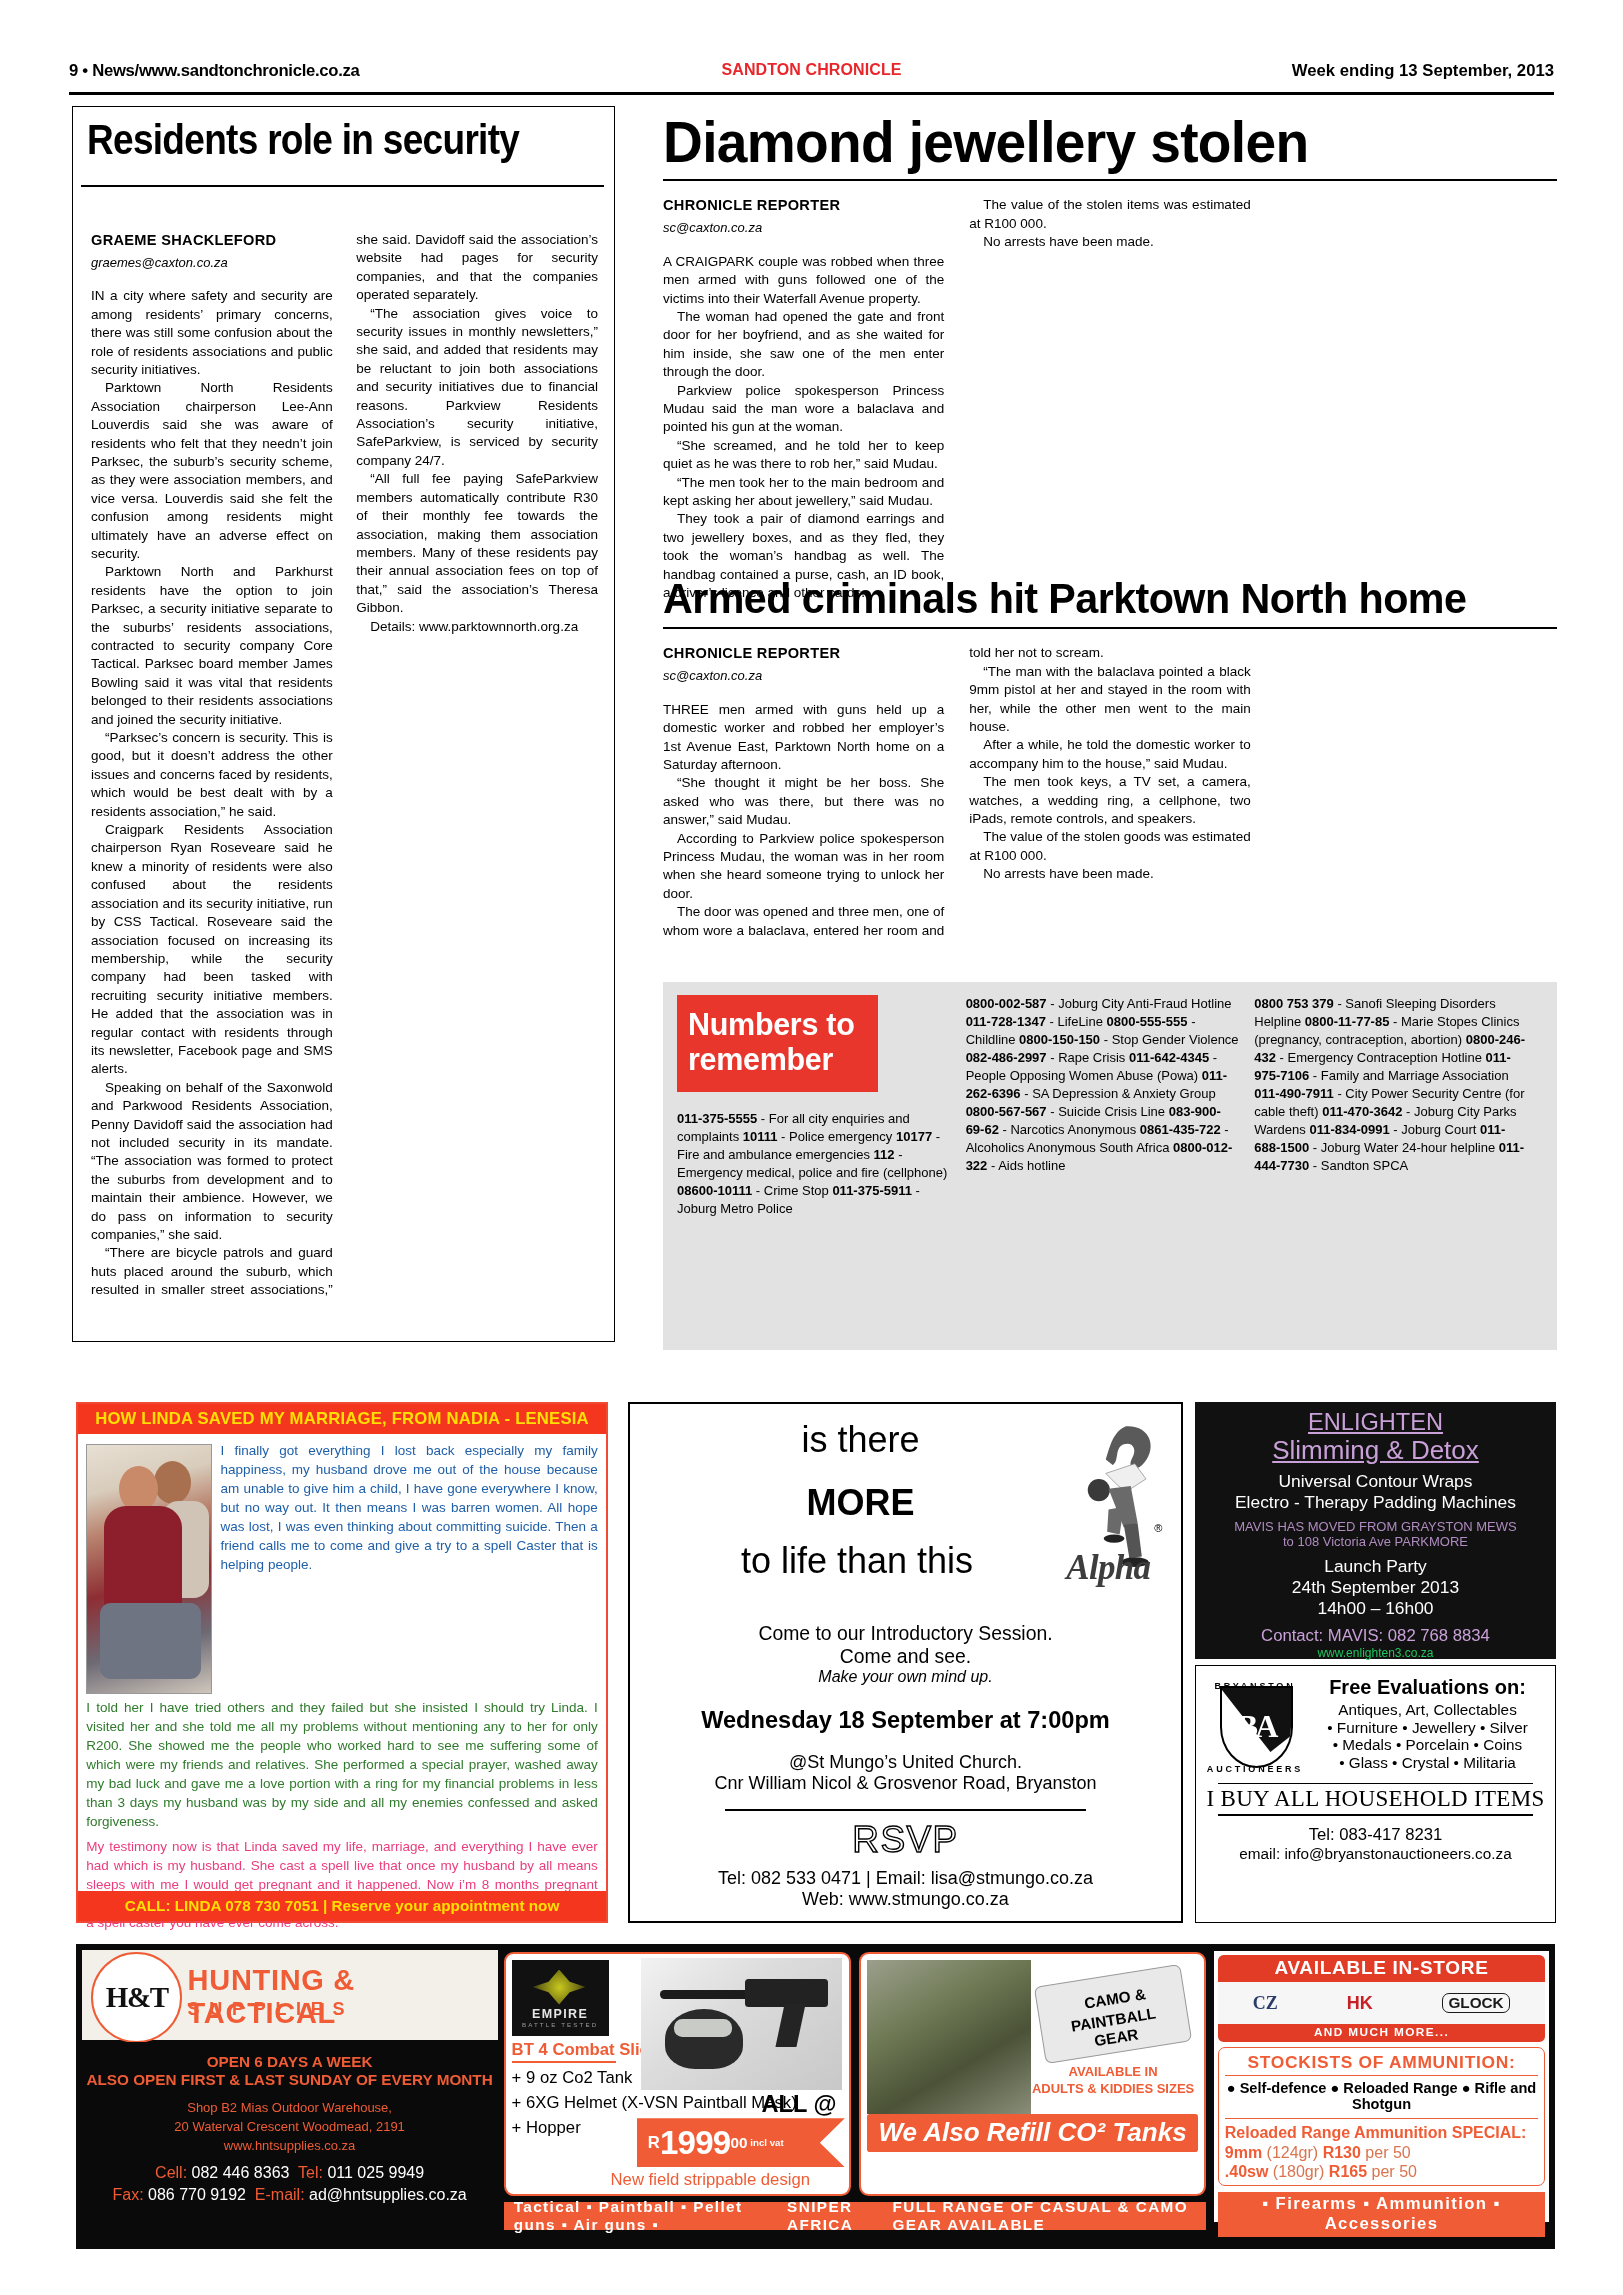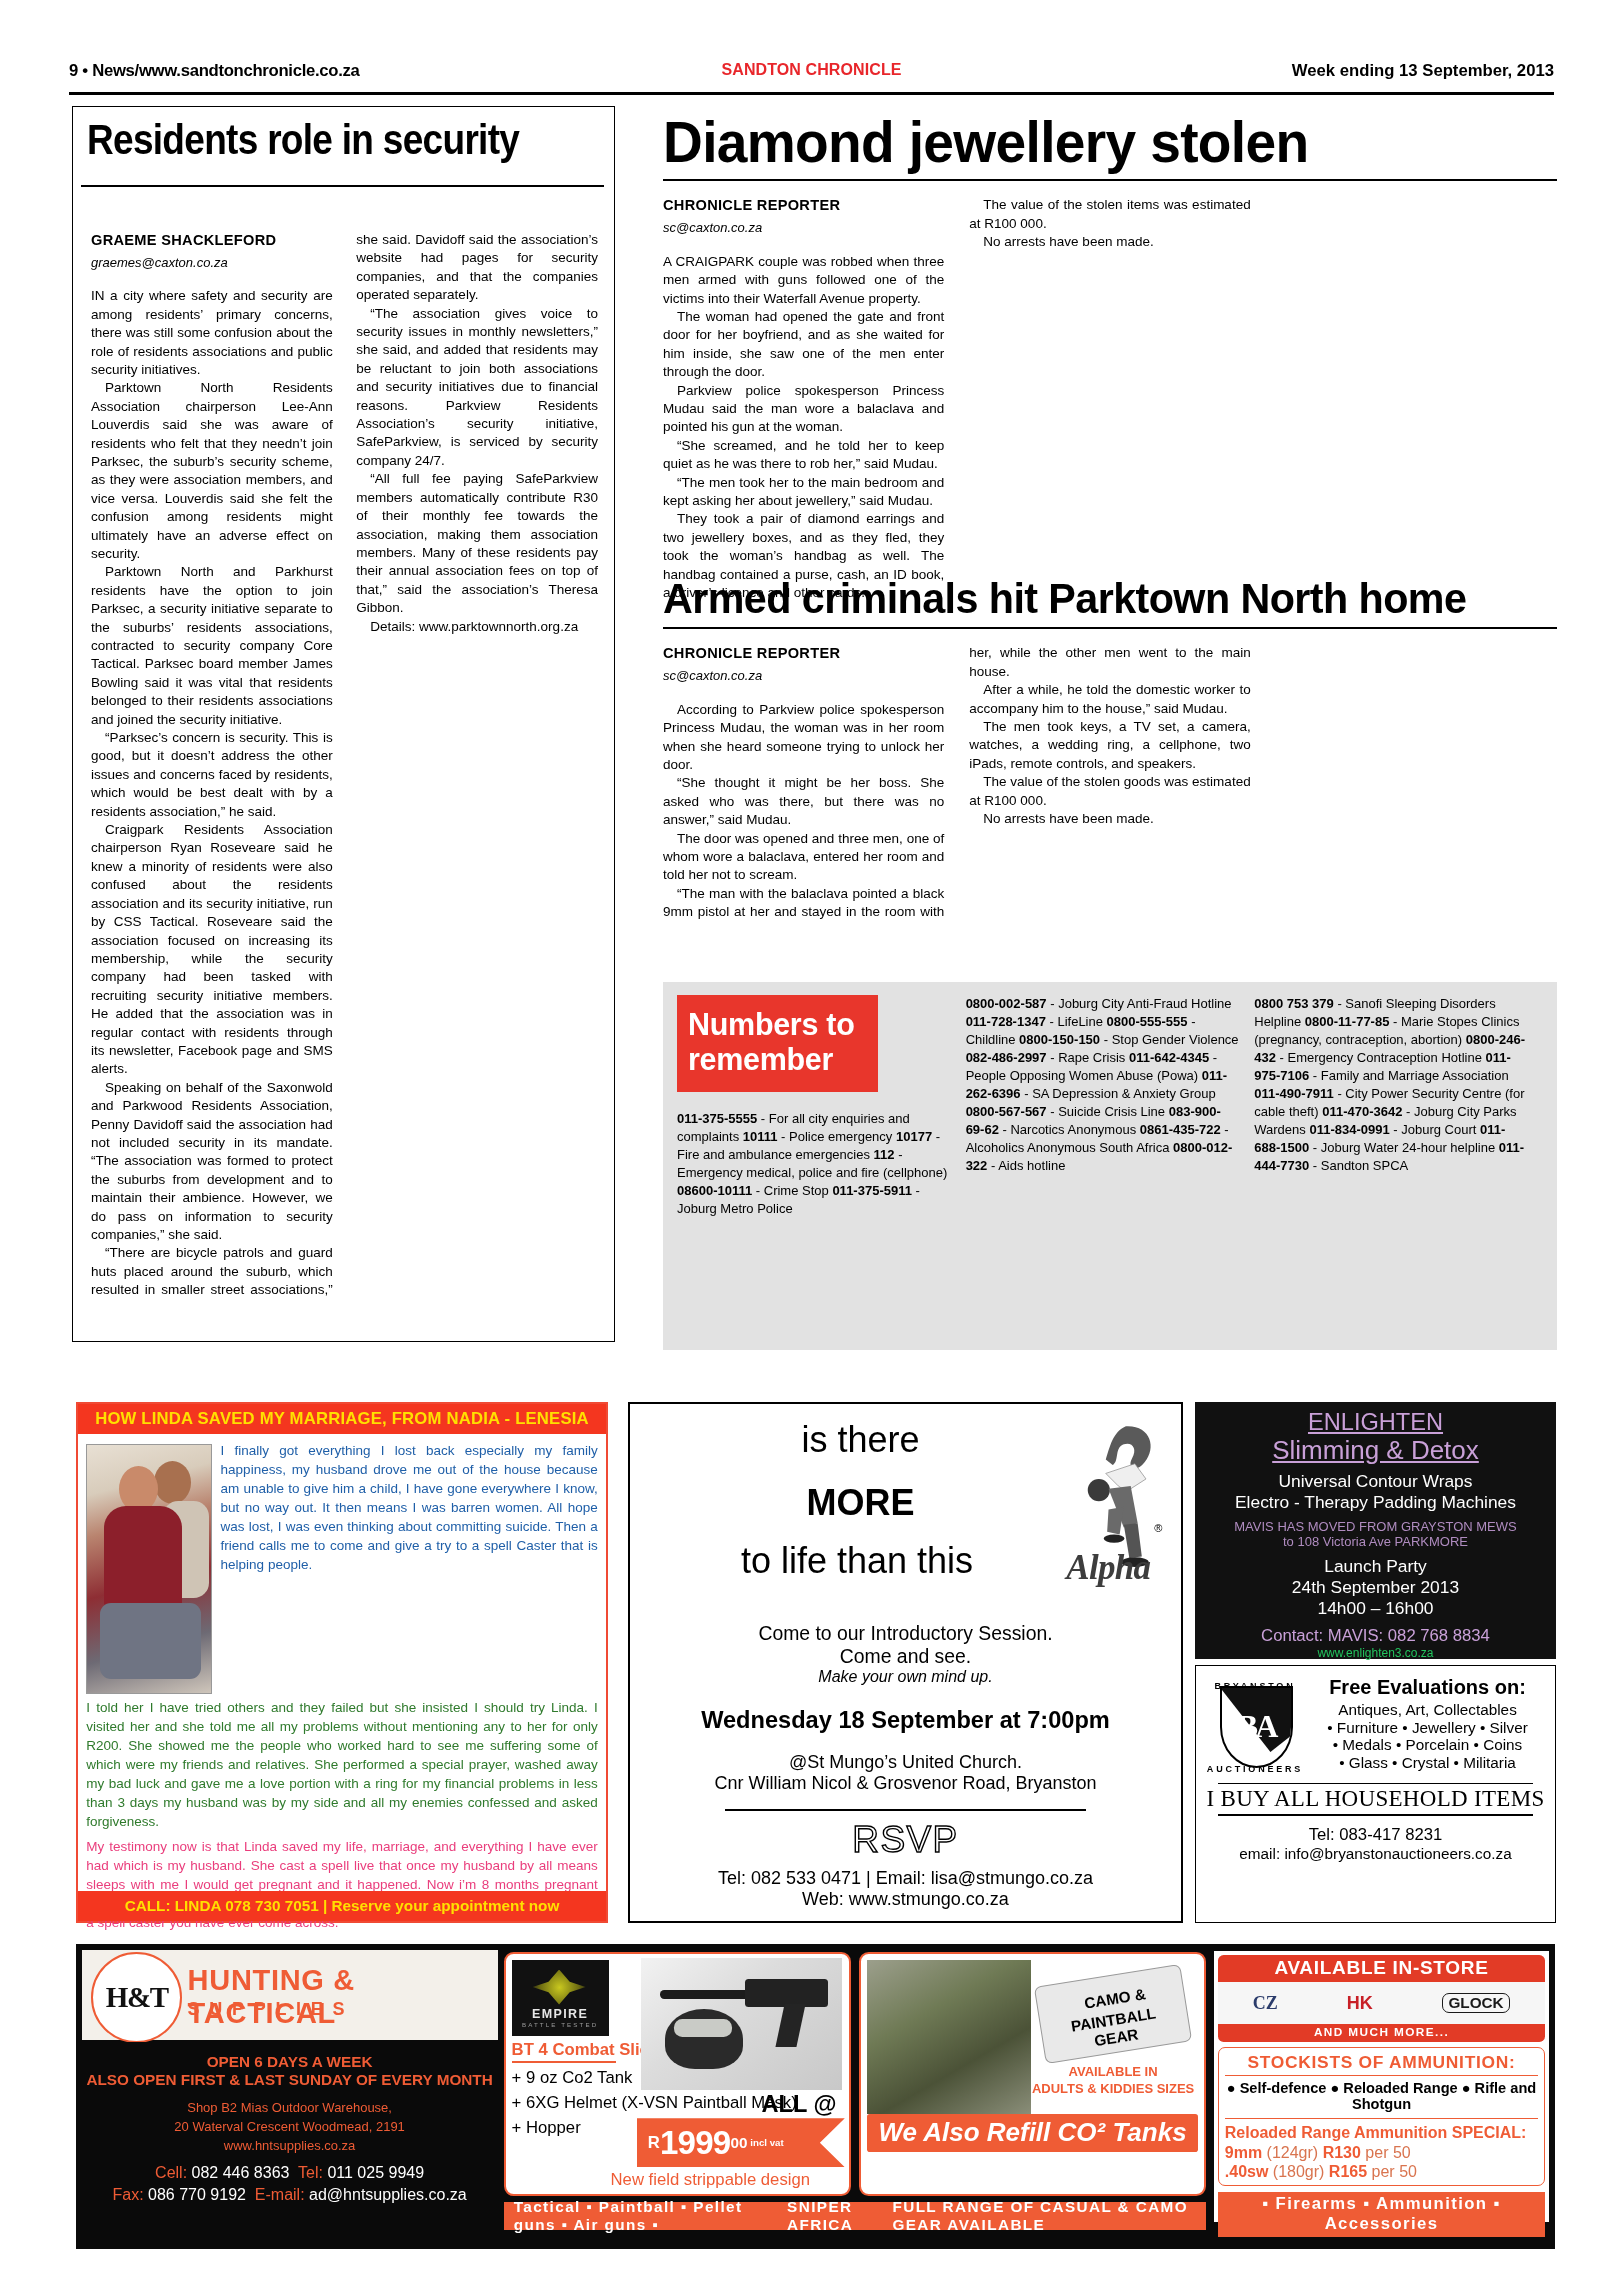--- a/index.html
+++ b/index.html
@@ -221,22 +221,23 @@
       <p>No arrests have been made.</p>
     </div>
   </div>
 
   <div class="story-pn">
     <div class="hl-pn">Armed criminals hit Parktown North home</div>
     <div class="pn-rule"></div>
     <div class="pn-cols col">
       <div class="byline">CHRONICLE REPORTER</div>
       <div class="email">sc@caxton.co.za</div>
+      <p class="first">THREE men armed with guns held up a domestic worker and robbed her employer’s 1st Avenue East, Parktown North home on a Saturday afternoon.</p>
+      <p>“She thought it might be her boss. She asked who was there, but there was no answer,” said Mudau.</p>
       <p>According to Parkview police spokesperson Princess Mudau, the woman was in her room when she heard someone trying to unlock her door.</p>
-      <p>“She thought it might be her boss. She asked who was there, but there was no answer,” said Mudau.</p>
       <p>The door was opened and three men, one of whom wore a balaclava, entered her room and told her not to scream.</p>
       <p>“The man with the balaclava pointed a black 9mm pistol at her and stayed in the room with her, while the other men went to the main house.</p>
       <p>After a while, he told the domestic worker to accompany him to the house,” said Mudau.</p>
       <p>The men took keys, a TV set, a camera, watches, a wedding ring, a cellphone, two iPads, remote controls, and speakers.</p>
       <p>The value of the stolen goods was estimated at R100 000.</p>
       <p>No arrests have been made.</p>
     </div>
   </div>
 
   <div class="numbox">

